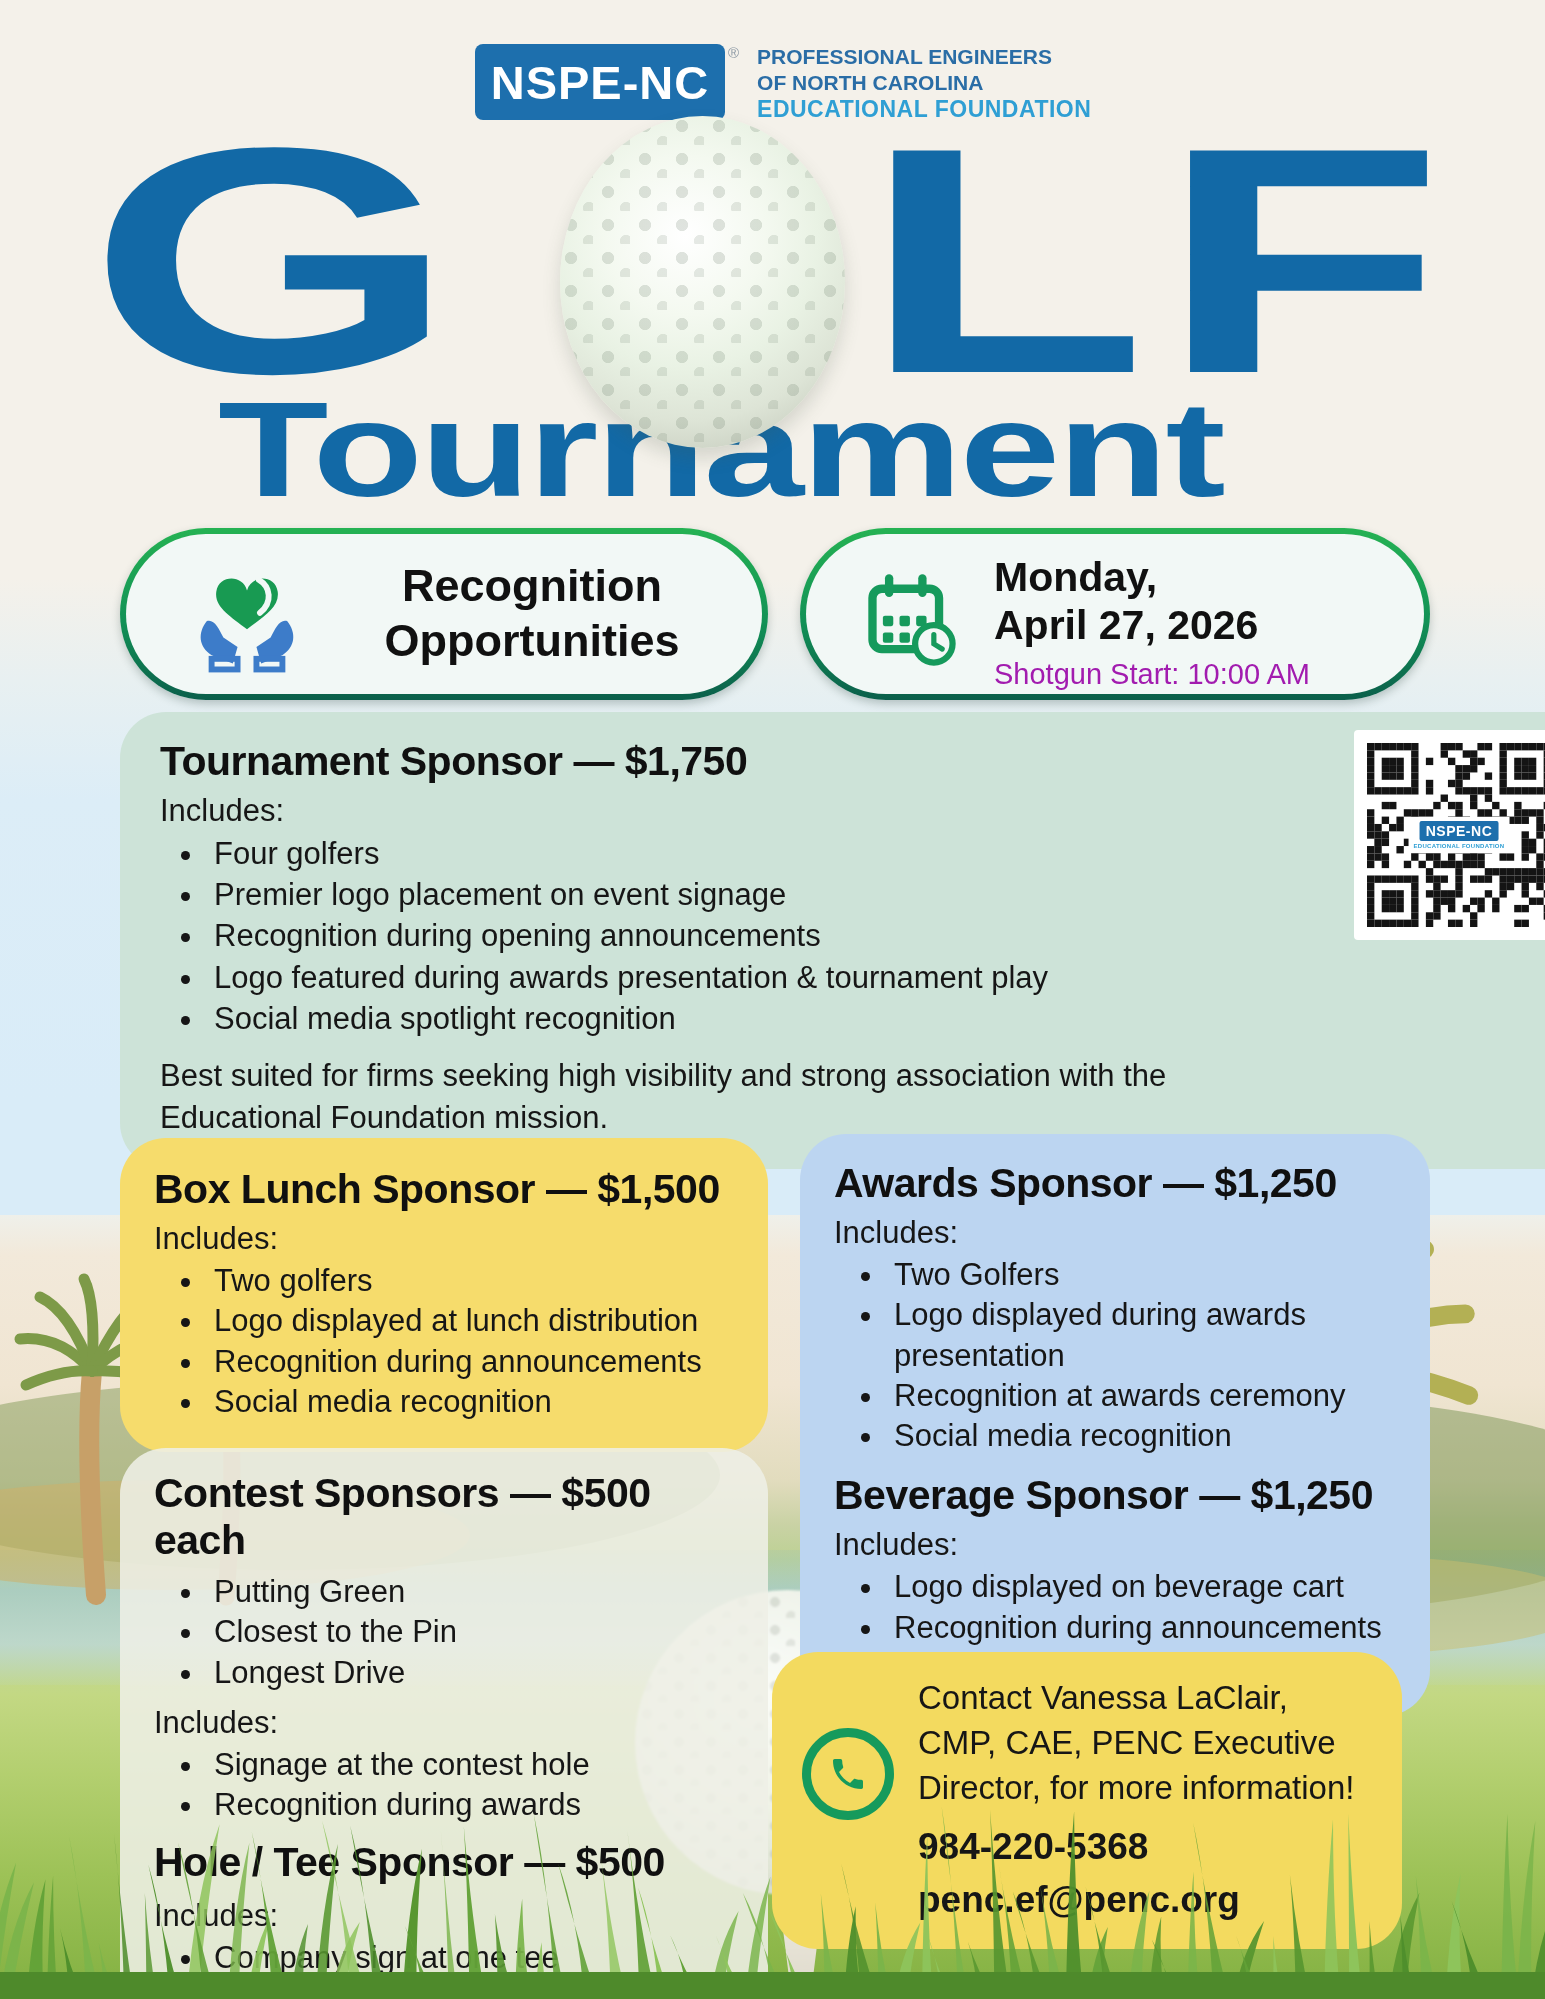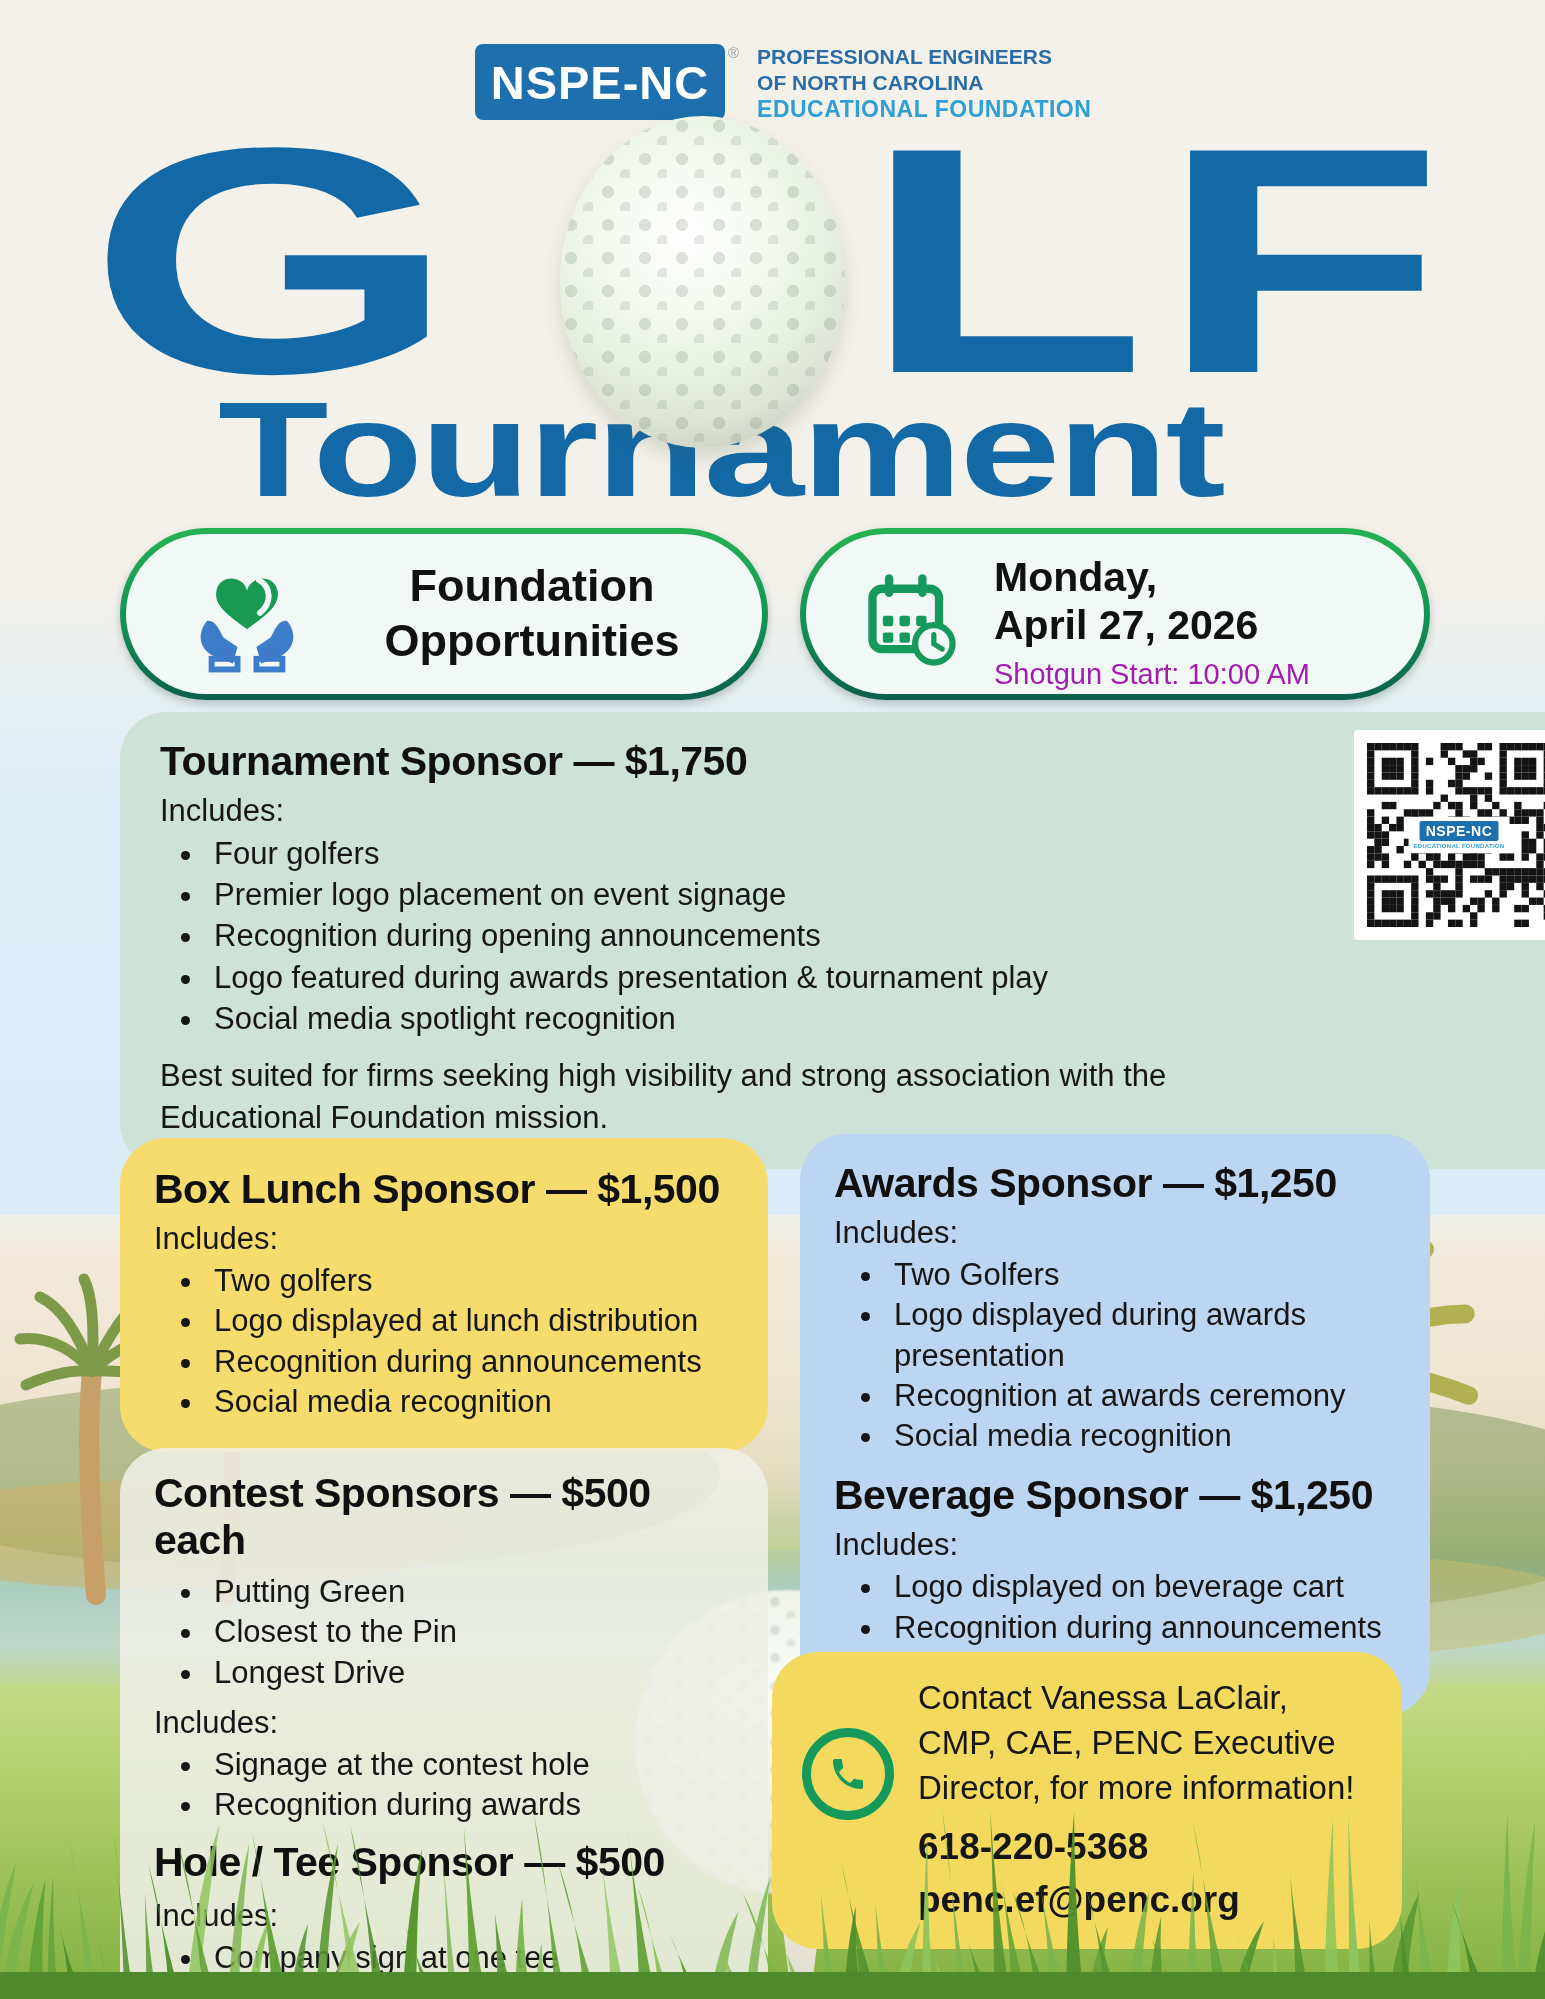--- a/index.html
+++ b/index.html
@@ -218,21 +218,21 @@
         <g fill="#3d7cc9">
           <path d="M16 56 C8 66 9 78 20 85 L38 92 L42 78 L30 70 C26 62 22 54 16 56 Z"></path>
           <path d="M84 56 C92 66 91 78 80 85 L62 92 L58 78 L70 70 C74 62 78 54 84 56 Z"></path>
         </g>
         <g fill="none" stroke="#3d7cc9" stroke-width="5">
           <rect x="20" y="88" width="22" height="9"></rect>
           <rect x="58" y="88" width="22" height="9"></rect>
         </g>
       </svg>
       <div class="pill-title">
-        <div>Foundation</div>
+        <div>Recognition</div>
         <div>Opportunities</div>
       </div>
     </div>
   </div>
 
   <div class="pill pill-right">
     <div class="pill-inner">
       <svg width="104" height="104" viewBox="0 0 100 100">
         <g stroke="#169a5c" fill="none" stroke-linecap="round">
           <rect x="12" y="18" width="64" height="58" rx="9" stroke-width="8"></rect>
@@ -637,21 +637,21 @@
   </section>
 
   <section class="card card-contact">
     <div class="phone-ring">
       <svg width="40" height="40" viewBox="0 0 24 24">
         <path fill="#169a5c" d="M6.62 10.79c1.44 2.83 3.76 5.14 6.59 6.59l2.2-2.2c.27-.27.67-.36 1.02-.24 1.12.37 2.33.57 3.57.57.55 0 1 .45 1 1V20c0 .55-.45 1-1 1-9.39 0-17-7.61-17-17 0-.55.45-1 1-1h3.5c.55 0 1 .45 1 1 0 1.25.2 2.45.57 3.57.11.35.03.74-.25 1.02l-2.2 2.2z"></path>
       </svg>
     </div>
     <div class="contact-col">
       <p class="contact-text">Contact Vanessa LaClair, CMP, CAE, PENC Executive Director, for more information!</p>
-      <div class="contact-phone">618-220-5368</div>
+      <div class="contact-phone">984-220-5368</div>
       <div class="contact-email">penc.ef@penc.org</div>
     </div>
   </section>
 
   <div class="grass-front" id="grass"><svg width="1545" height="215" viewBox="0 0 1545 215">
         <path d="M-14,215 Q-6.5,133.2 16.1,78.7 Q2.7,153.7 -3.5929488821853646,215 Z" fill="#7ab44a" opacity="0.93"></path>
         <path d="M0.0651552155917301,215 Q8.5,144.9 34.0,98.2 Q18.6,162.4 10.941796809407787,215 Z" fill="#7ab44a" opacity="0.90"></path>
         <path d="M26.8659768984029,215 Q31.5,143.1 45.5,95.2 Q40.3,161.1 43.78233267170486,215 Z" fill="#63a238" opacity="0.98"></path>
         <path d="M46.98579580475847,215 Q48.5,141.1 53.1,91.8 Q53.0,159.6 57.75465443020438,215 Z" fill="#63a238" opacity="0.86"></path>
         <path d="M69.35289486281243,215 Q67.0,172.4 59.9,144.0 Q69.4,183.0 83.61199000273459,215 Z" fill="#4f8f2c" opacity="0.98"></path>

